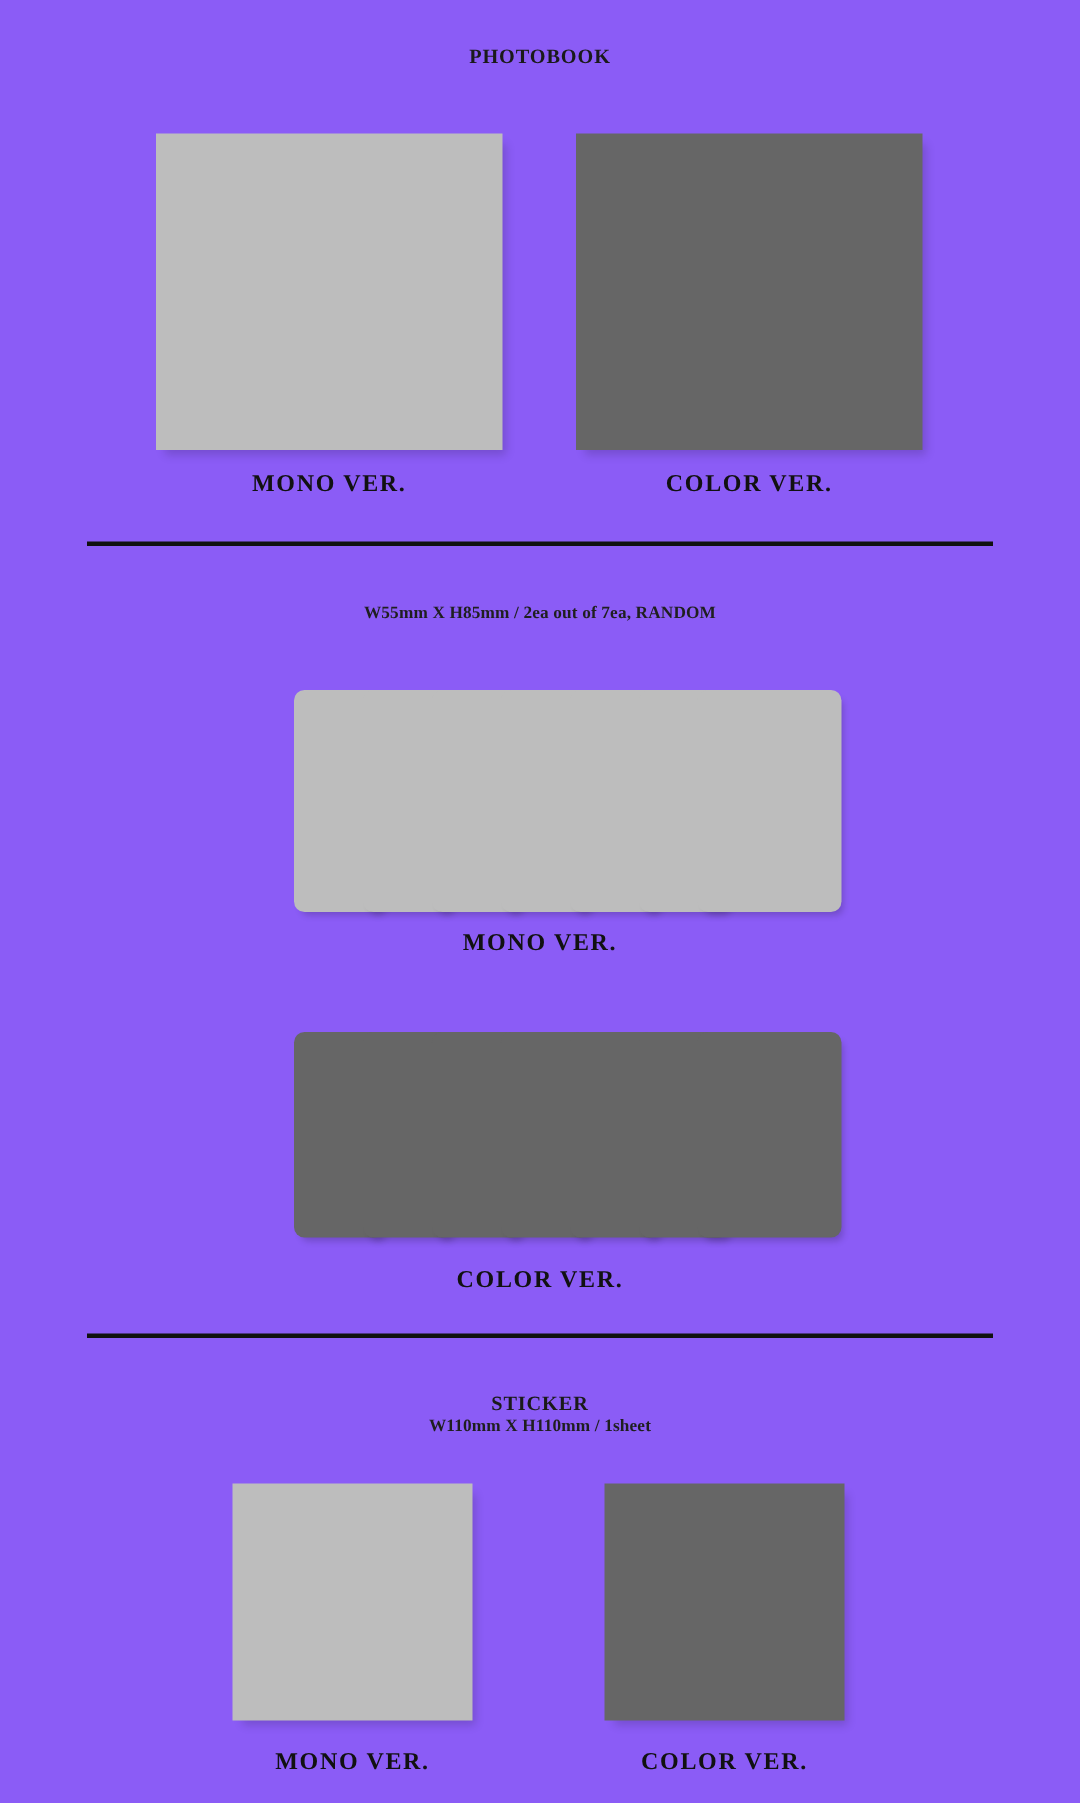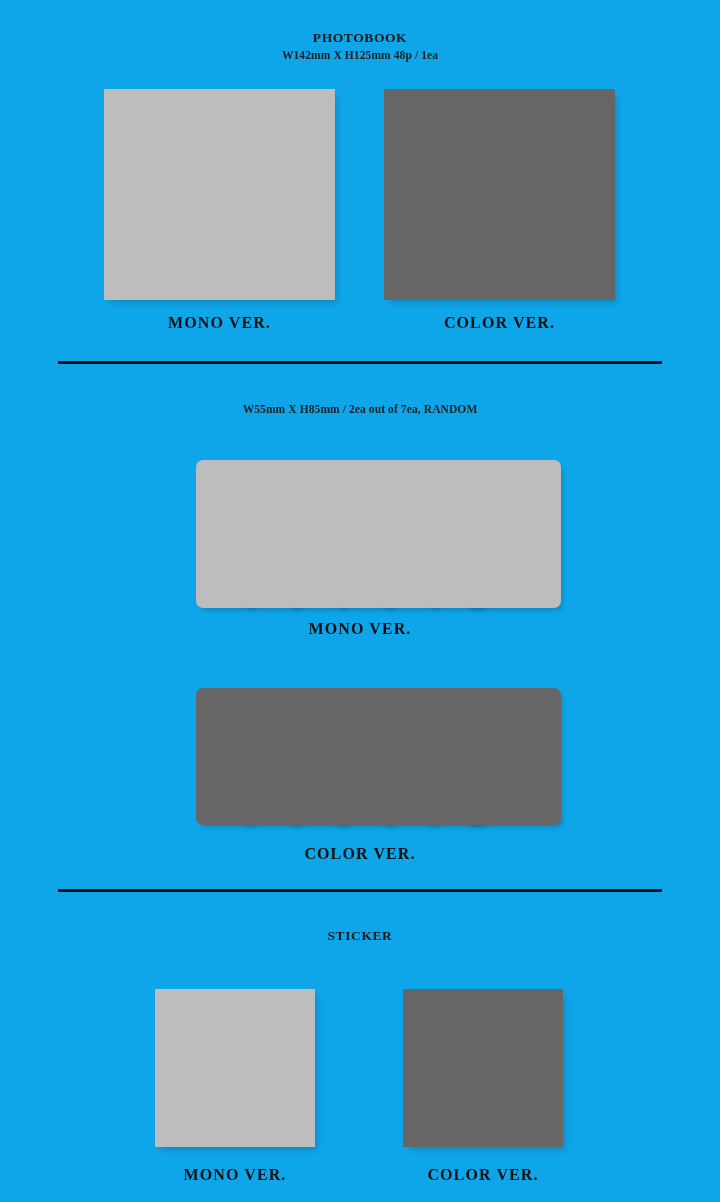--- a/index.html
+++ b/index.html
@@ -12,21 +12,21 @@
     height: 1202px;
     position: relative;
     font-family: "Liberation Serif", "DejaVu Serif", serif;
     overflow: hidden;
   }
 
   .page {
     position: relative;
     width: 720px;
     height: 1202px;
-    background: #0ea5e9;
+    background: #8b5cf6;
   }
 
   
   .section-title {
     position: absolute;
     left: 0;
     width: 720px;
     text-align: center;
     font-family: "Liberation Serif", "DejaVu Serif", serif;
     font-weight: bold;
@@ -87,21 +87,20 @@
   }
   .cardfan .card.mono  { background: #bdbdbd; }
   .cardfan .card.color { background: #666666; }
 </style>
 </head>
 <body>
 
 <div class="page">
 
   <div class="section-title" style="top:30px;">PHOTOBOOK</div>
-  <div class="section-sub" style="top:49px;">W142mm X H125mm  48p  /  1ea</div>
 
   <div class="swatch mono" style="left:104px; top:89px; width:231px; height:211px;"></div>
   <div class="swatch color" style="left:384px; top:89px; width:231px; height:211px;"></div>
 
   <div class="ver-caption" style="left:104px; top:314px; width:231px;">MONO VER.</div>
   <div class="ver-caption" style="left:384px; top:314px; width:231px;">COLOR VER.</div>
 
   <div class="divider" style="left:58px; top:361px; width:604px;"></div>
 
   <div class="section-sub" style="top:403px;">W55mm X H85mm  /  2ea out of 7ea, RANDOM</div>
@@ -126,20 +125,21 @@
     <div class="card color" style="left:184px; width:60px; height:137px;"></div>
     <div class="card color" style="left:230px; width:60px; height:137px;"></div>
     <div class="card color" style="left:269px; width:96px; height:137px;"></div>
   </div>
 
   <div class="ver-caption" style="left:196px; top:845px; width:328px;">COLOR VER.</div>
 
   <div class="divider" style="left:58px; top:889px; width:604px;"></div>
 
   <div class="section-title" style="top:928px;">STICKER</div>
+  <div class="section-sub" style="top:945px;">W110mm X H110mm  /  1sheet</div>
 
   <div class="swatch mono" style="left:155px; top:989px; width:160px; height:158px;"></div>
   <div class="swatch color" style="left:403px; top:989px; width:160px; height:158px;"></div>
 
   <div class="ver-caption" style="left:155px; top:1166px; width:160px;">MONO VER.</div>
   <div class="ver-caption" style="left:403px; top:1166px; width:160px;">COLOR VER.</div>
 
 </div>
 
 </body></html>

